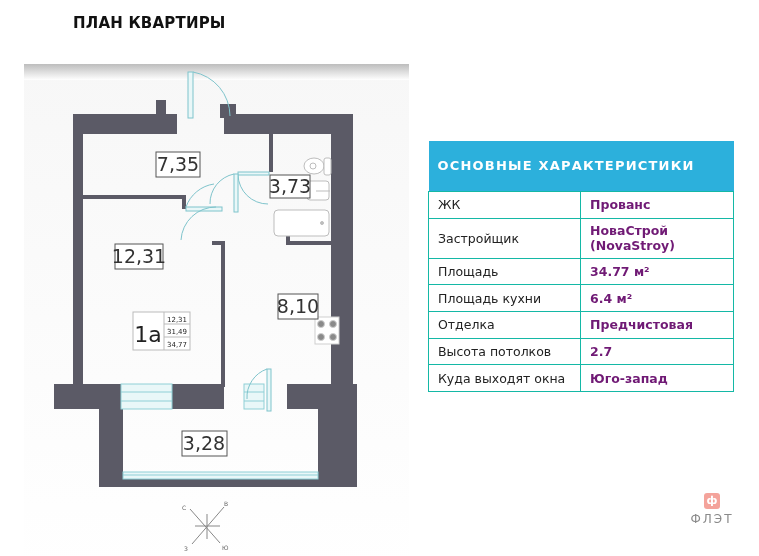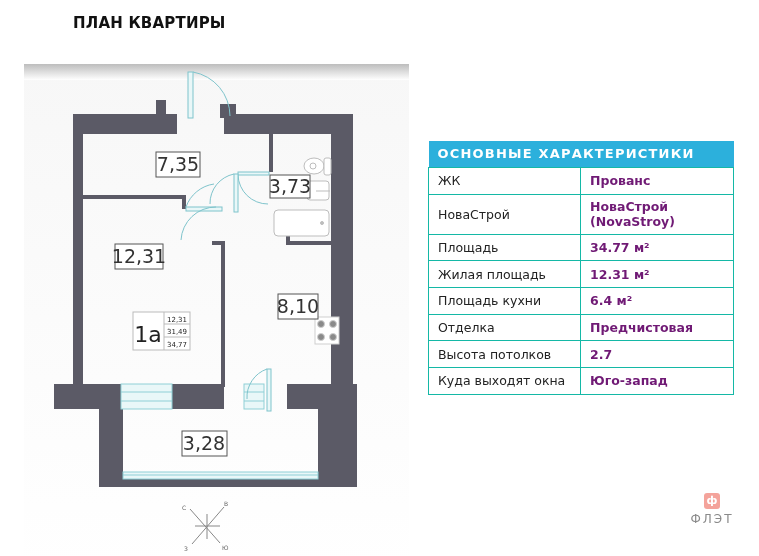--- a/index.html
+++ b/index.html
@@ -1,21 +1,21 @@
 <!DOCTYPE html>
 <html><head>
 <meta charset="utf-8">
 <style>
   * { margin:0; padding:0; box-sizing:border-box; }
   body { width:759px; height:556px; background:#ffffff; position:relative; overflow:hidden; font-family:"DejaVu Sans", sans-serif; }
   .page-title { position:absolute; left:25px; top:14px; font-size:15px; font-weight:bold; color:#111; letter-spacing:0.2px;margin-left:48px; }
   .plan-wrap { position:absolute; left:24px; top:64px; width:385px; height:444px; }
   .plan-wrap svg { display:block; }
   .specs { position:absolute; left:428px; top:141px; width:306px; border-collapse:collapse; font-size:12.5px; color:#222; }
-  .specs-header { background:#2cb0dc; color:#ffffff; font-weight:bold; font-size:13px; letter-spacing:1.2px; height:26px; padding:0 9px; line-height:26px; text-align:left; }
+  .specs-header { background:#2cb0dc; color:#ffffff; font-weight:bold; font-size:13px; letter-spacing:1.2px; height:26px; padding:12px 9px; line-height:26px; text-align:left; }
   .specs td { border:1px solid #14b8a6; padding:0 9px; height:26.7px; vertical-align:middle; }
   .specs td.lbl { width:152px; }
   .specs td.val { font-weight:bold; color:#701a75; }
   .specs tr.tall td { height:40px; line-height:1.2; }
   .logo { position:absolute; left:687px; top:493px; width:50px; text-align:center; }
   .logo-badge { width:16px; height:16px; margin:0 auto; background:#f4a39b; border-radius:3px; color:#fff; font-size:11px; line-height:16px; font-weight:bold; }
   .logo-text { margin-top:3px; font-size:12px; color:#8a8a8a; letter-spacing:2px;text-align:center; }
 </style>
 </head>
 <body>
@@ -163,30 +163,26 @@
     <tr>
         <th colspan="2" class="specs-header">ОСНОВНЫЕ ХАРАКТЕРИСТИКИ</th>
       </tr>
   </thead>
   <tbody>
     <tr>
         <td class="lbl">ЖК</td>
         <td class="val">Прованс</td>
       </tr>
     <tr class="tall">
-        <td class="lbl">НоваСтрой</td>
+        <td class="lbl">Застройщик</td>
         <td class="val">НоваСтрой (NovaStroy)</td>
       </tr>
     <tr>
         <td class="lbl">Площадь</td>
         <td class="val">34.77 м²</td>
-      </tr>
-    <tr>
-        <td class="lbl">Жилая площадь</td>
-        <td class="val">12.31 м²</td>
       </tr>
     <tr>
         <td class="lbl">Площадь кухни</td>
         <td class="val">6.4 м²</td>
       </tr>
     <tr>
         <td class="lbl">Отделка</td>
         <td class="val">Предчистовая</td>
       </tr>
     <tr>

